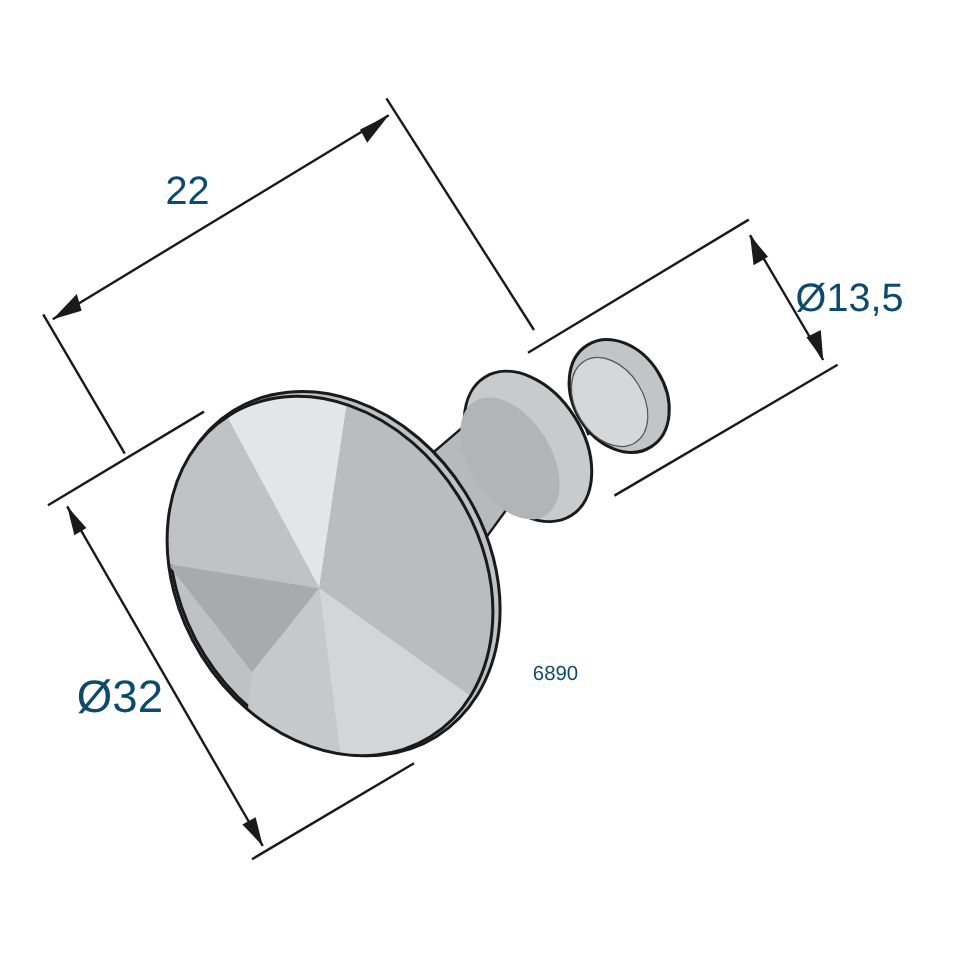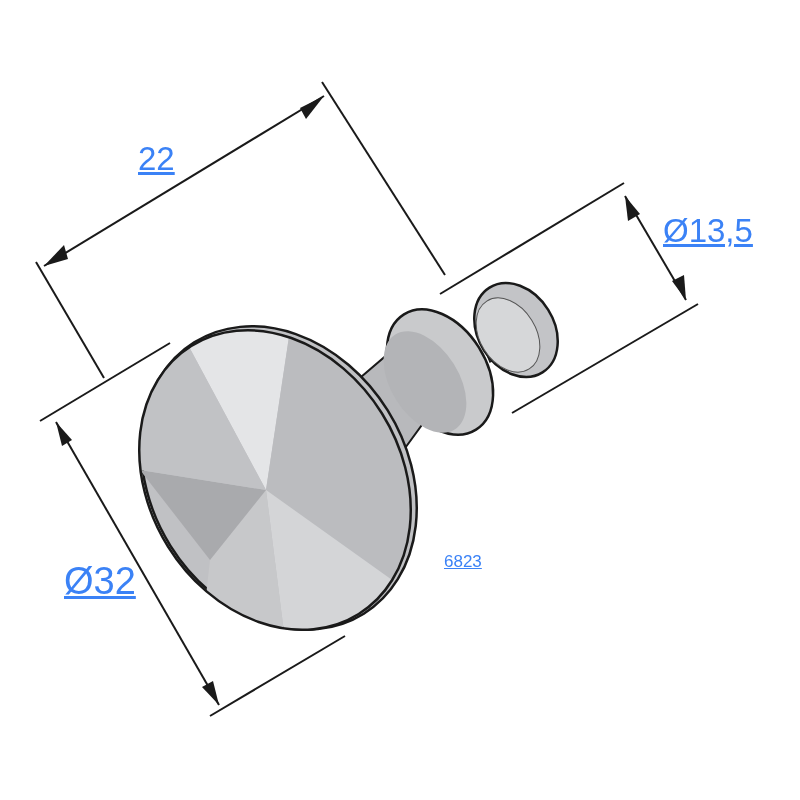--- a/index.html
+++ b/index.html
@@ -1,20 +1,20 @@
 <!DOCTYPE html>
 <html><head>
 <meta charset="utf-8">
 <style>
   html, body { margin:0; padding:0; background:#ffffff; }
   #canvas { position:relative; width:800px; height:800px; background:#ffffff; overflow:hidden; }
   svg { position:absolute; left:0; top:0; }
-  .lbl { position:absolute; font-family:"Liberation Sans", sans-serif; color:#3b82f6; white-space:nowrap;text-decoration:underline; }
+  .lbl { position:absolute; font-family:"Liberation Sans", sans-serif; color:#0c4a6e; white-space:nowrap; }
   #lbl-length { left:138px; top:140px; font-size:33px; }
-  #lbl-dia-small { left:663px; top:212px; font-size:33px; }
+  #lbl-dia-small { left:663px; top:229px; font-size:33px; }
   #lbl-dia-large { left:64px; top:560px; font-size:38px; }
   #lbl-part { left:444px; top:552px; font-size:17px; }
 </style>
 </head>
 <body>
 
 <div id="canvas">
   <svg width="800" height="800" viewBox="0 0 800 800">
     <g stroke="#1a1a1a" fill="none" stroke-width="2">
 
@@ -70,14 +70,14 @@
       <polygon points="266,490 290,680 200,650 210,560" fill="#c7c8ca"></polygon>
       <polygon points="266,490 210,560 140,470" fill="#a9aaad"></polygon>
       <polygon points="266,490 140,470 140,300 180,330" fill="#c1c2c5"></polygon>
     </g>
     <ellipse cx="275" cy="480" rx="126" ry="158" transform="rotate(-32 275 480)" fill="none" stroke="#1a1a1a" stroke-width="2.5"></ellipse>
   </svg>
 
   <div class="lbl" id="lbl-length">22</div>
   <div class="lbl" id="lbl-dia-small">Ø13,5</div>
   <div class="lbl" id="lbl-dia-large">Ø32</div>
-  <div class="lbl" id="lbl-part">6823</div>
+  <div class="lbl" id="lbl-part">6890</div>
 </div>
 
 </body></html>

